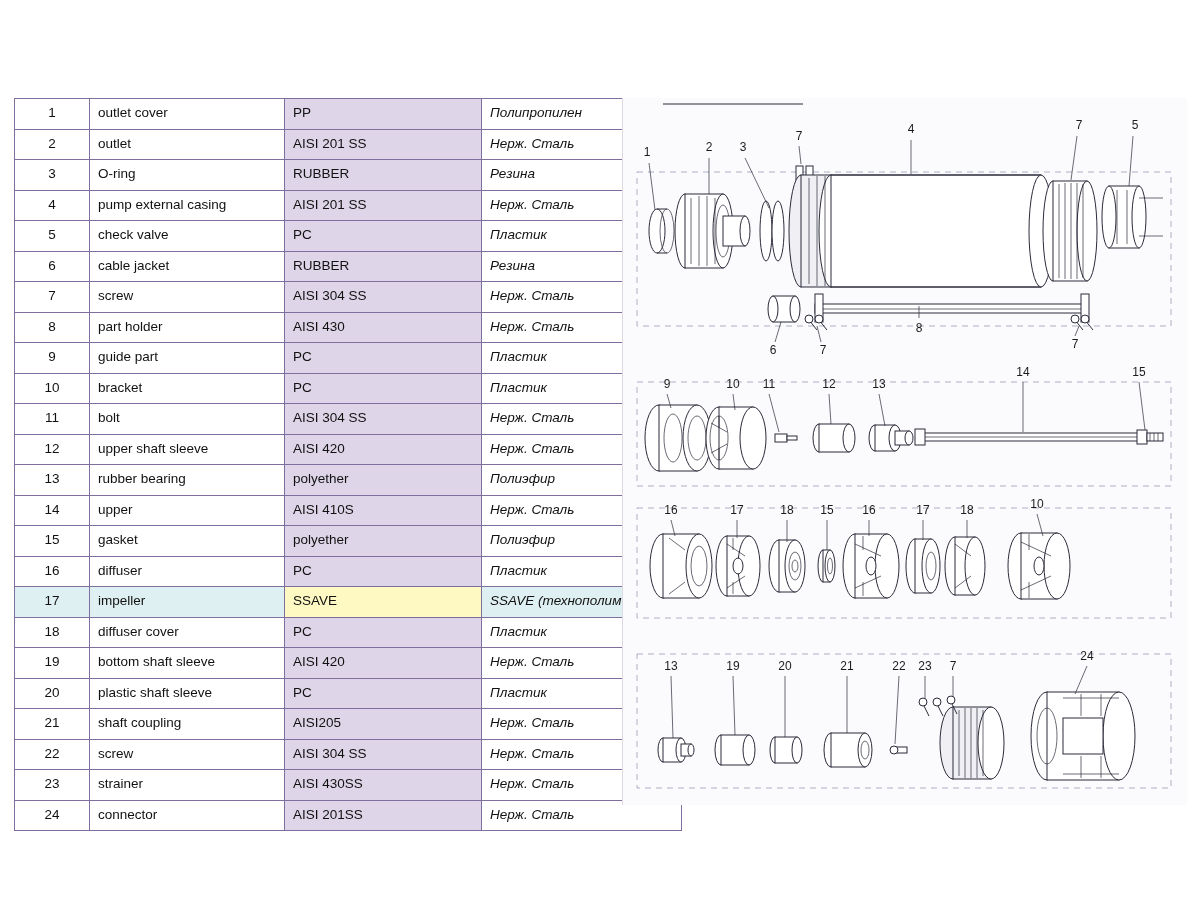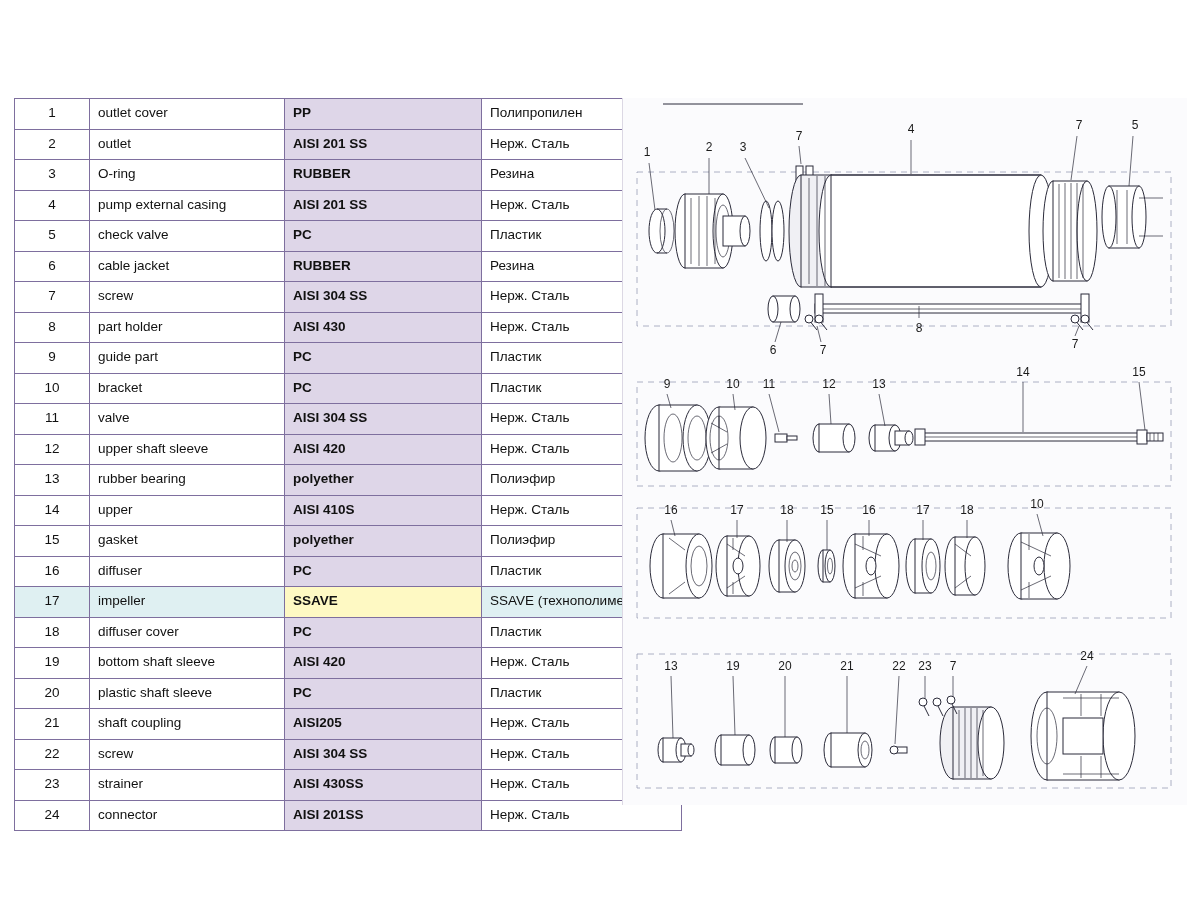--- a/index.html
+++ b/index.html
@@ -35,22 +35,22 @@
     border: 1px solid #7e6f9e;
     height: 29.5px;
     padding: 0 8px;
     vertical-align: middle;
     line-height: 1.1;
     white-space: nowrap;
     overflow: hidden;
   }
   .col-num   { width: 58px;  text-align: center; }
   .col-name  { width: 178px; }
-  .col-mat   { width: 180px; background: #ded6e8; font-weight: bold; }
-  .col-rus   { width: 183px; }
+  .col-mat   { width: 180px; background: #ded6e8; }
+  .col-rus   { width: 183px; font-style: italic; }
 
   tr.highlight .col-num,
   tr.highlight .col-name,
   tr.highlight .col-rus { background: #dff0f2; }
   tr.highlight .col-mat { background: #fef9c3; }
 
   
   .diagram {
     position: absolute;
     left: 622px;
@@ -132,21 +132,21 @@
         <td class="col-rus">Пластик</td>
       </tr>
       <tr>
         <td class="col-num">10</td>
         <td class="col-name">bracket</td>
         <td class="col-mat">PC</td>
         <td class="col-rus">Пластик</td>
       </tr>
       <tr>
         <td class="col-num">11</td>
-        <td class="col-name">valve</td>
+        <td class="col-name">bolt</td>
         <td class="col-mat">AISI 304 SS</td>
         <td class="col-rus">Нерж. Сталь</td>
       </tr>
       <tr>
         <td class="col-num">12</td>
         <td class="col-name">upper shaft sleeve</td>
         <td class="col-mat">AISI 420</td>
         <td class="col-rus">Нерж. Сталь</td>
       </tr>
       <tr>

